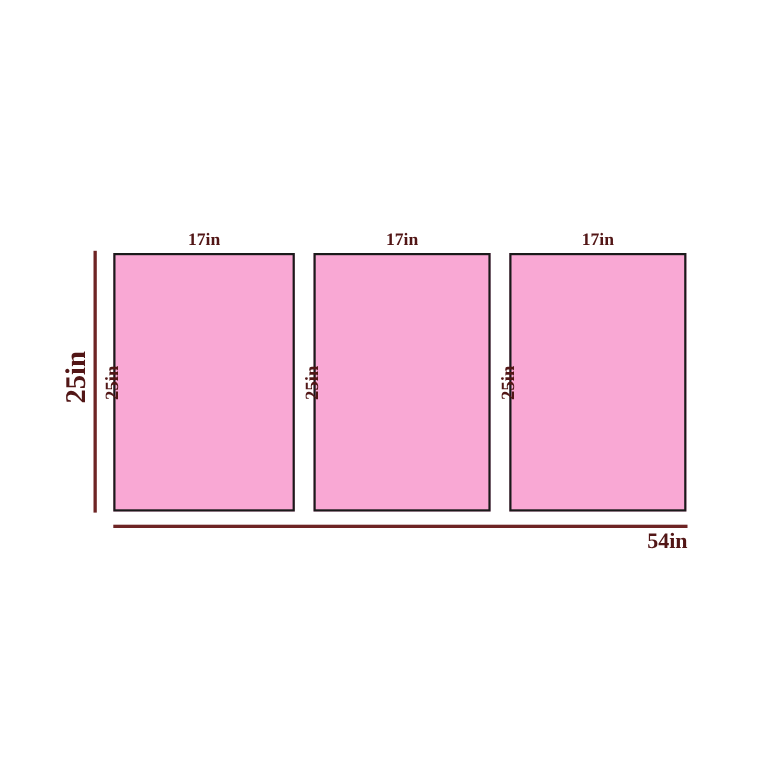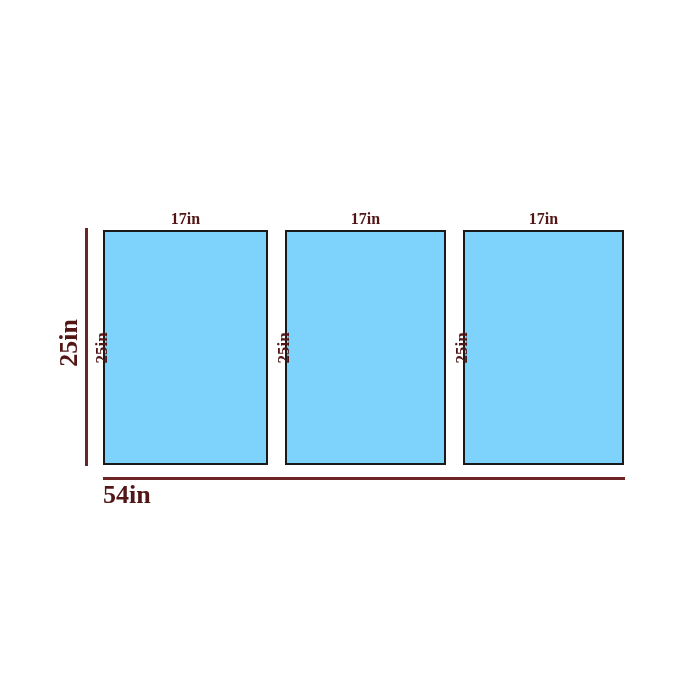--- a/index.html
+++ b/index.html
@@ -16,21 +16,21 @@
     overflow: hidden;
   }
 
   
   .panel {
     position: absolute;
     top: 230px;
     height: 235px;
     box-sizing: border-box;
     border: 2.5px solid #1a1a1a;
-    background: #7dd3fc;
+    background: #f9a8d4;
   }
   .panel.p1 { left: 103px; width: 165px; }
   .panel.p2 { left: 285px; width: 161px; }
   .panel.p3 { left: 463px; width: 161px; }
 
   .panel-width-label {
     position: absolute;
     top: -21px;
     left: 0;
     width: 100%;
@@ -88,22 +88,22 @@
     top: 477px;
     width: 522px;
     height: 3px;
     background: #6e2424;
   }
   .total-width-label {
     position: absolute;
     left: 103px;
     top: 482px;
     width: 522px;
-    text-align: left;
-    font-size: 26px;
+    text-align: right;
+    font-size: 20px;
     font-weight: bold;
     line-height: 1;
     color: #521616;
     white-space: nowrap;
   }
 </style>
 </head>
 <body>
 
 <div class="stage">

